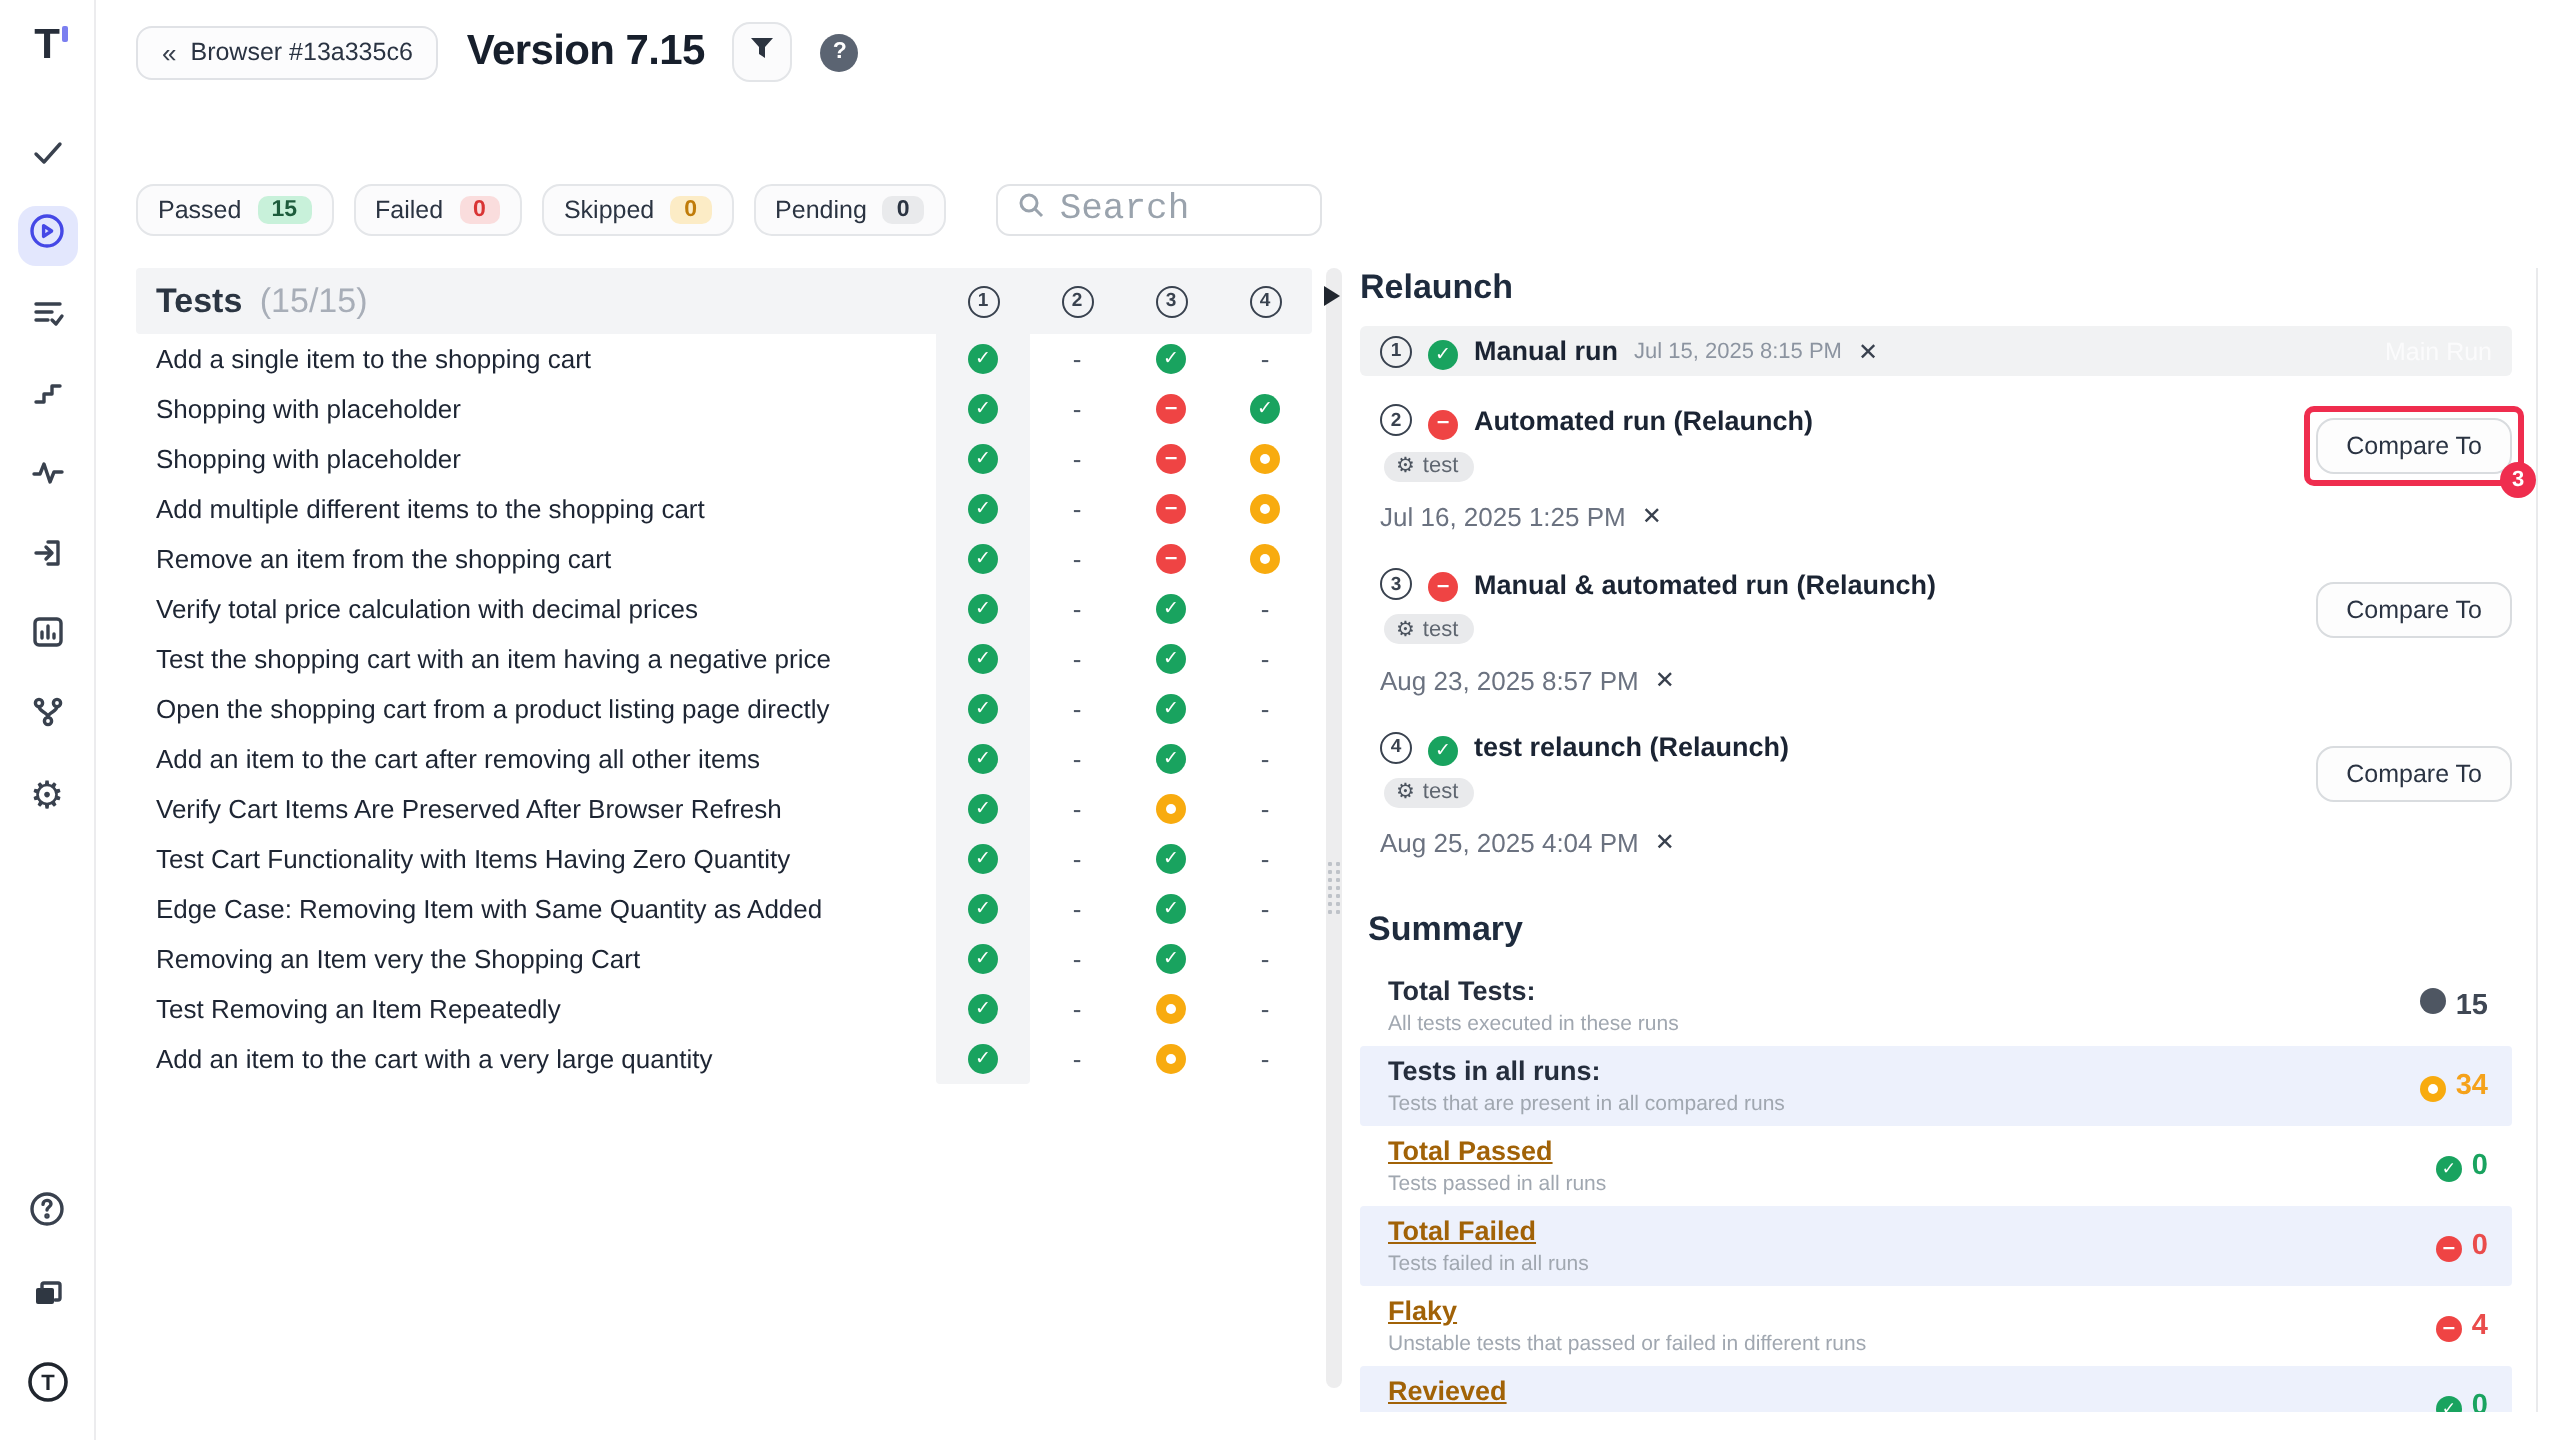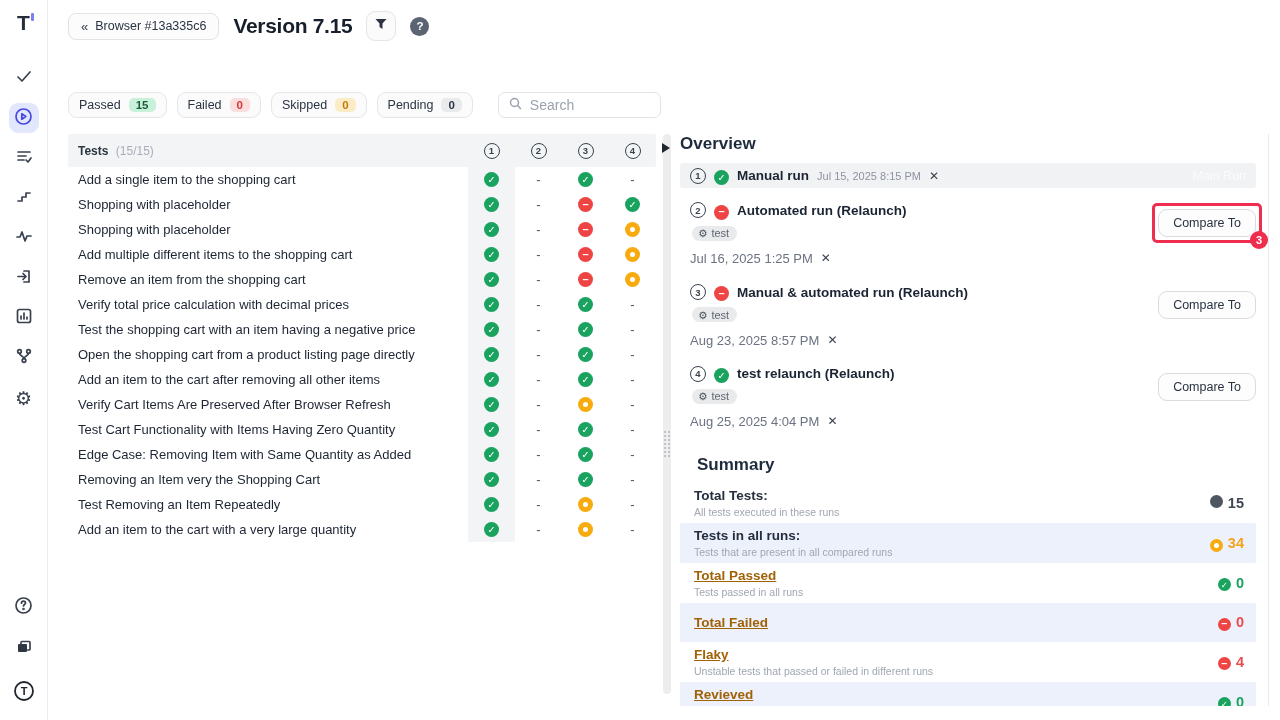--- a/index.html
+++ b/index.html
@@ -41,32 +41,32 @@
   .filters { display:flex; gap:10px; margin-top:48px; align-items:center; }
   .pill { display:flex; align-items:center; gap:8px; border:1px solid #e4e6e9; background:#fbfbfc;
     border-radius:9px; padding:4px 10px; font-size:12.5px; color:#2b3442; cursor:pointer; height:26px; }
   .pill .badge { border-radius:5px; font-size:11.5px; padding:1px 7px; font-weight:600; }
   .badge.pass { background:#c8f1da; color:#1d5c3c; }
   .badge.fail { background:#fadddd; color:#d93434; }
   .badge.skip { background:#fcecc6; color:#c07c0a; }
   .badge.pending { background:#e9eaec; color:#2b3442; }
   .search-box { display:flex; align-items:center; gap:8px; border:1px solid #e1e3e6; border-radius:7px;
     height:26px; width:163px; padding:0 10px; margin-left:15px; background:#fff; }
-  .search-box input { border:none; outline:none; font-size:14px; width:100%; color:#15803d;
-    font-family:Liberation Sans, sans-serif; background:transparent; }
+  .search-box input { border:none; outline:none; font-size:18px; width:100%; color:#15803d;
+    font-family:Liberation Mono, monospace; background:transparent; }
   .search-box input::placeholder { color:#9aa3ad; }
 
   
   .content { display:flex; margin-top:16px; height:572px; align-items:stretch; }
 
   
   .tests-panel { width:588px; flex-shrink:0; }
   .thead { display:flex; align-items:center; background:#f3f4f6; height:33px; padding-left:10px;
     border-radius:2px; }
-  .thead-title { flex:1; font-size:12px; }
+  .thead-title { flex:1; font-size:17px; }
   .thead-title .t { font-weight:700; color:#2b3542; }
   .thead-title .c { color:#a8aeb8; margin-left:4px; }
   .hcell { width:47px; display:flex; align-items:center; justify-content:center; }
   .circled { width:16px; height:16px; border:1.3px solid #39424f; border-radius:50%;
     display:inline-flex; align-items:center; justify-content:center; font-size:9.5px;
     font-weight:700; color:#39424f; flex-shrink:0; background:transparent; }
   .trow { display:flex; align-items:stretch; height:25px; }
   .tname { flex:1; font-size:13px; color:#1d2533; display:flex; align-items:center;
     padding-left:10px; white-space:nowrap; overflow:hidden; cursor:pointer; }
   .tcell { width:47px; display:flex; align-items:center; justify-content:center;
@@ -120,21 +120,21 @@
   .compare-btn { border:1px solid #d9dcdf; background:#fdfdfd; border-radius:9px; padding:6px 14px;
     font-size:12.5px; color:#2a3342; cursor:pointer; font-family:inherit; white-space:nowrap; }
   .compare-wrap { position:relative; }
   .compare-wrap.annotated { border:3px solid #ef2d4e; border-radius:5px; padding:3px; margin:-6px -6px 0 0; }
   .annot-badge { display:none; }
   .compare-wrap.annotated .annot-badge { display:flex; position:absolute; right:-9px; bottom:-9px;
     width:18px; height:18px; border-radius:50%; background:#ef2d4e; color:#fff; font-size:11px;
     font-weight:700; align-items:center; justify-content:center; }
 
   
-  .summary-title { margin:22px 17px 8px; }
+  .summary-title { margin:22px 4px 8px; }
   .srow { display:flex; align-items:center; padding:5px 12px 5px 14px; border-radius:2px; min-height:39px; }
   .srow.shaded { background:#edf1fc; }
   .sleft { flex:1; }
   .slabel { font-size:13.5px; font-weight:600; color:#252e3d; }
   .slabel.link { color:#a16207; text-decoration:underline; cursor:pointer; font-weight:700; }
   .sdesc { font-size:10.5px; color:#a0a7b0; margin-top:3px; }
   .sval { display:flex; align-items:center; gap:5px; }
   .sval .dot { width:13px; height:13px; }
   .sval .dot.pass::after { font-size:8.5px; }
   .snum { font-size:14.5px; font-weight:600; }
@@ -502,21 +502,21 @@
 </div>
       </div>
 
       <div class="divider">
         <div class="track"></div>
         <div class="tri"></div>
         <div class="grip"></div>
       </div>
 
       <div class="right-panel">
-        <div class="section-title overview-title">Overview</div>
+        <div class="section-title overview-title">Relaunch</div>
 
         <div class="main-run-row">
           <span class="circled">1</span>
           <span><span class="dot pass"></span></span>
           <span class="run-name">Manual run</span>
           <span class="run-date-inline">Jul 15, 2025 8:15 PM</span>
           <span class="x-icon">✕</span>
           <span class="main-run-label">Main Run</span>
         </div>
 
@@ -625,20 +625,21 @@
     </div>
     <div class="sval">
       <span><span class="dot pass"></span></span>
       <span class="snum v-pass">0</span>
     </div>
   </div>
 
   <div class="srow shaded">
     <div class="sleft">
       <div class="slabel link">Total Failed</div>
+      <div class="sdesc">Tests failed in all runs</div>
     </div>
     <div class="sval">
       <span><span class="dot fail"></span></span>
       <span class="snum v-fail">0</span>
     </div>
   </div>
 
   <div class="srow">
     <div class="sleft">
       <div class="slabel link">Flaky</div>

